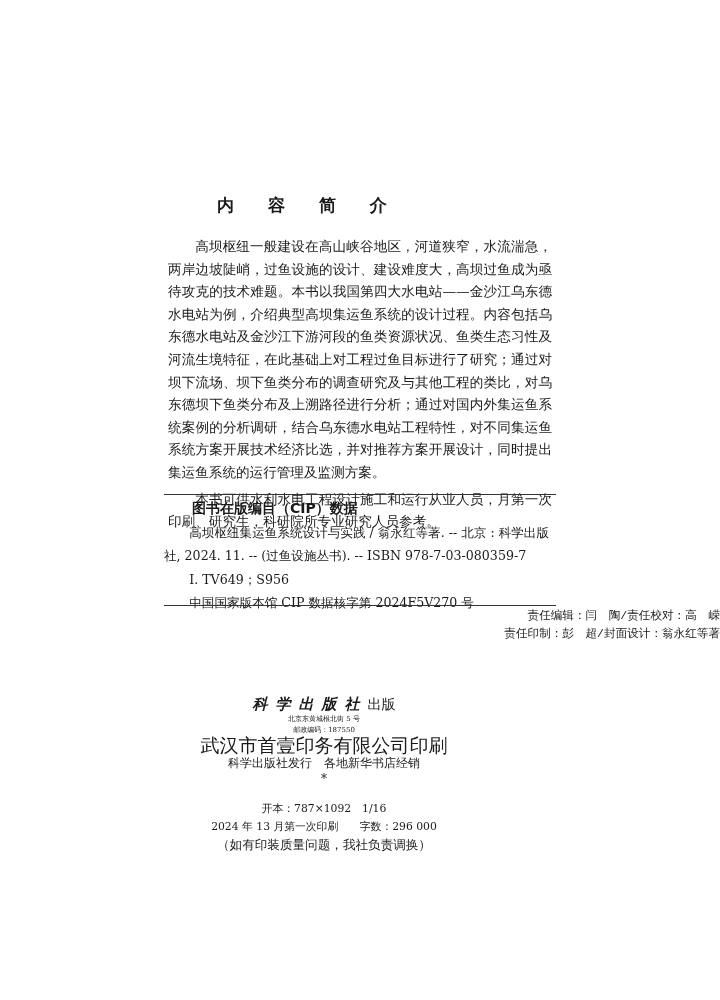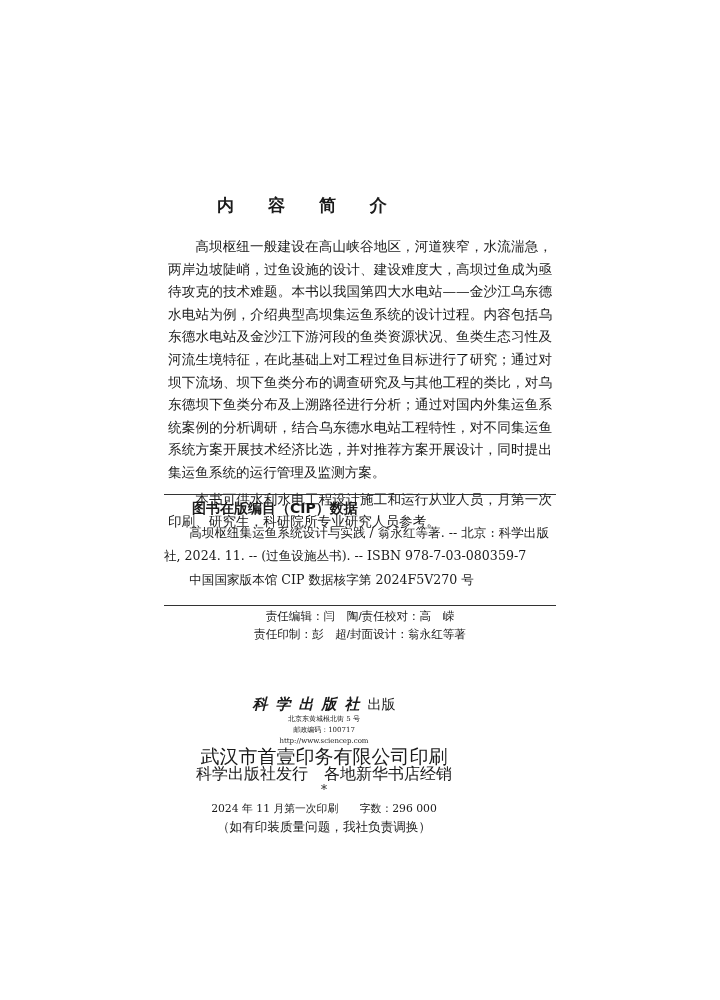--- a/index.html
+++ b/index.html
@@ -8,27 +8,27 @@
   .abs { position: absolute; }
   .title { left: 0; width: 604px; top: 194px; text-align: center; font-size: 17px;
            font-weight: bold; letter-spacing: 14px; text-indent: 14px; font-family: "DejaVu Sans", sans-serif; }
   .body-text { left: 164px; width: 392px; font-size: 13.6px; line-height: 22.6px; text-align: justify; }
   .body-text p { margin: 4px; text-indent: 2em; }
   .rule { left: 164px; width: 392px; height: 0; border-top: 1.5px solid #333; }
   .cip { left: 164px; width: 392px; font-size: 12.6px; line-height: 23.5px; }
   .cip .line { white-space: nowrap; }
   .cip .ind { padding-left: 2em; }
   .cip .head { font-weight: bold; font-family: "DejaVu Sans", sans-serif; font-size: 14px; padding-left: 2em; }
-  .editors { left: 0; width: 720px; text-align: center; font-size: 11.6px; line-height: 18px; font-family: Liberation Sans, sans-serif; }
+  .editors { left: 0; width: 720px; text-align: right; font-size: 11.6px; line-height: 18px; font-family: Liberation Mono, monospace; }
   .pub { left: 0; width: 648px; text-align: center; }
   .pub .brand { font-size: 15px; font-weight: bold; letter-spacing: 8px; font-style: italic; }
   .pub .brand-suffix { font-size: 14px; font-weight: normal; font-style: normal; letter-spacing: 0; }
   .small { font-size: 7px; line-height: 11px; }
   .med { font-size: 19px; line-height: 18px; }
-  .med2 { font-size: 16px; line-height: 18px; }
+  .med2 { font-size: 12px; line-height: 18px; }
   .info { font-size: 10.8px; line-height: 18px; }
   .price { font-size: 12px; line-height: 18px; font-weight: bold; font-family: "DejaVu Sans", sans-serif; }
   .note { font-size: 12.6px; line-height: 18px; }
   .star { font-size: 12px; line-height: 14px; }
 </style>
 </head>
 <body>
 
 <div class="abs title">内 容 简 介</div>
 
@@ -36,38 +36,39 @@
   <p>高坝枢纽一般建设在高山峡谷地区，河道狭窄，水流湍急，两岸边坡陡峭，过鱼设施的设计、建设难度大，高坝过鱼成为亟待攻克的技术难题。本书以我国第四大水电站——金沙江乌东德水电站为例，介绍典型高坝集运鱼系统的设计过程。内容包括乌东德水电站及金沙江下游河段的鱼类资源状况、鱼类生态习性及河流生境特征，在此基础上对工程过鱼目标进行了研究；通过对坝下流场、坝下鱼类分布的调查研究及与其他工程的类比，对乌东德坝下鱼类分布及上溯路径进行分析；通过对国内外集运鱼系统案例的分析调研，结合乌东德水电站工程特性，对不同集运鱼系统方案开展技术经济比选，并对推荐方案开展设计，同时提出集运鱼系统的运行管理及监测方案。</p>
   <p>本书可供水利水电工程设计施工和运行从业人员，月第一次印刷、研究生，科研院所专业研究人员参考。</p>
 </div>
 
 <div class="abs rule" style="top:494px;"></div>
 
 <div class="abs cip" style="top:497px;">
   <div class="line head">图书在版编目（CIP）数据</div>
   <div class="line ind">高坝枢纽集运鱼系统设计与实践 / 翁永红等著. -- 北京 : 科学出版</div>
   <div class="line">社, 2024. 11. -- (过鱼设施丛书). -- ISBN 978-7-03-080359-7</div>
+  <div class="line ind">I. TV649；S956</div>
   <div class="line ind">中国国家版本馆 CIP 数据核字第 2024F5V270 号</div>
 </div>
 
 <div class="abs rule" style="top:605px;"></div>
 
 <div class="abs editors" style="top:607px;">
   <div>责任编辑：闫　陶/责任校对：高　嵘</div>
   <div>责任印制：彭　超/封面设计：翁永红等著</div>
 </div>
 
 <div class="abs pub" style="top:694px;">
   <div style="line-height:20px;">
     <span class="brand">科学出版社</span><span class="brand-suffix">出版</span>
   </div>
   <div class="small">北京东黄城根北街 5 号</div>
-  <div class="small">邮政编码：100717</div>
-  <div class="small">http://www.sciencep.com</div>
+  <div class="small">邮政编码：187550</div>
   <div class="med">武汉市首壹印务有限公司印刷</div>
   <div class="med2">科学出版社发行　各地新华书店经销</div>
   <div class="star">*</div>
 </div>
 
 <div class="abs pub" style="top:800px;">
-  <div class="info">2024 年 11 月第一次印刷　　字数：296 000</div>
+  <div class="info">开本：787×1092　1/16</div>
+  <div class="info">2024 年 13 月第一次印刷　　字数：296 000</div>
   <div class="note">（如有印装质量问题，我社负责调换）</div>
 </div>
 
 </body></html>

